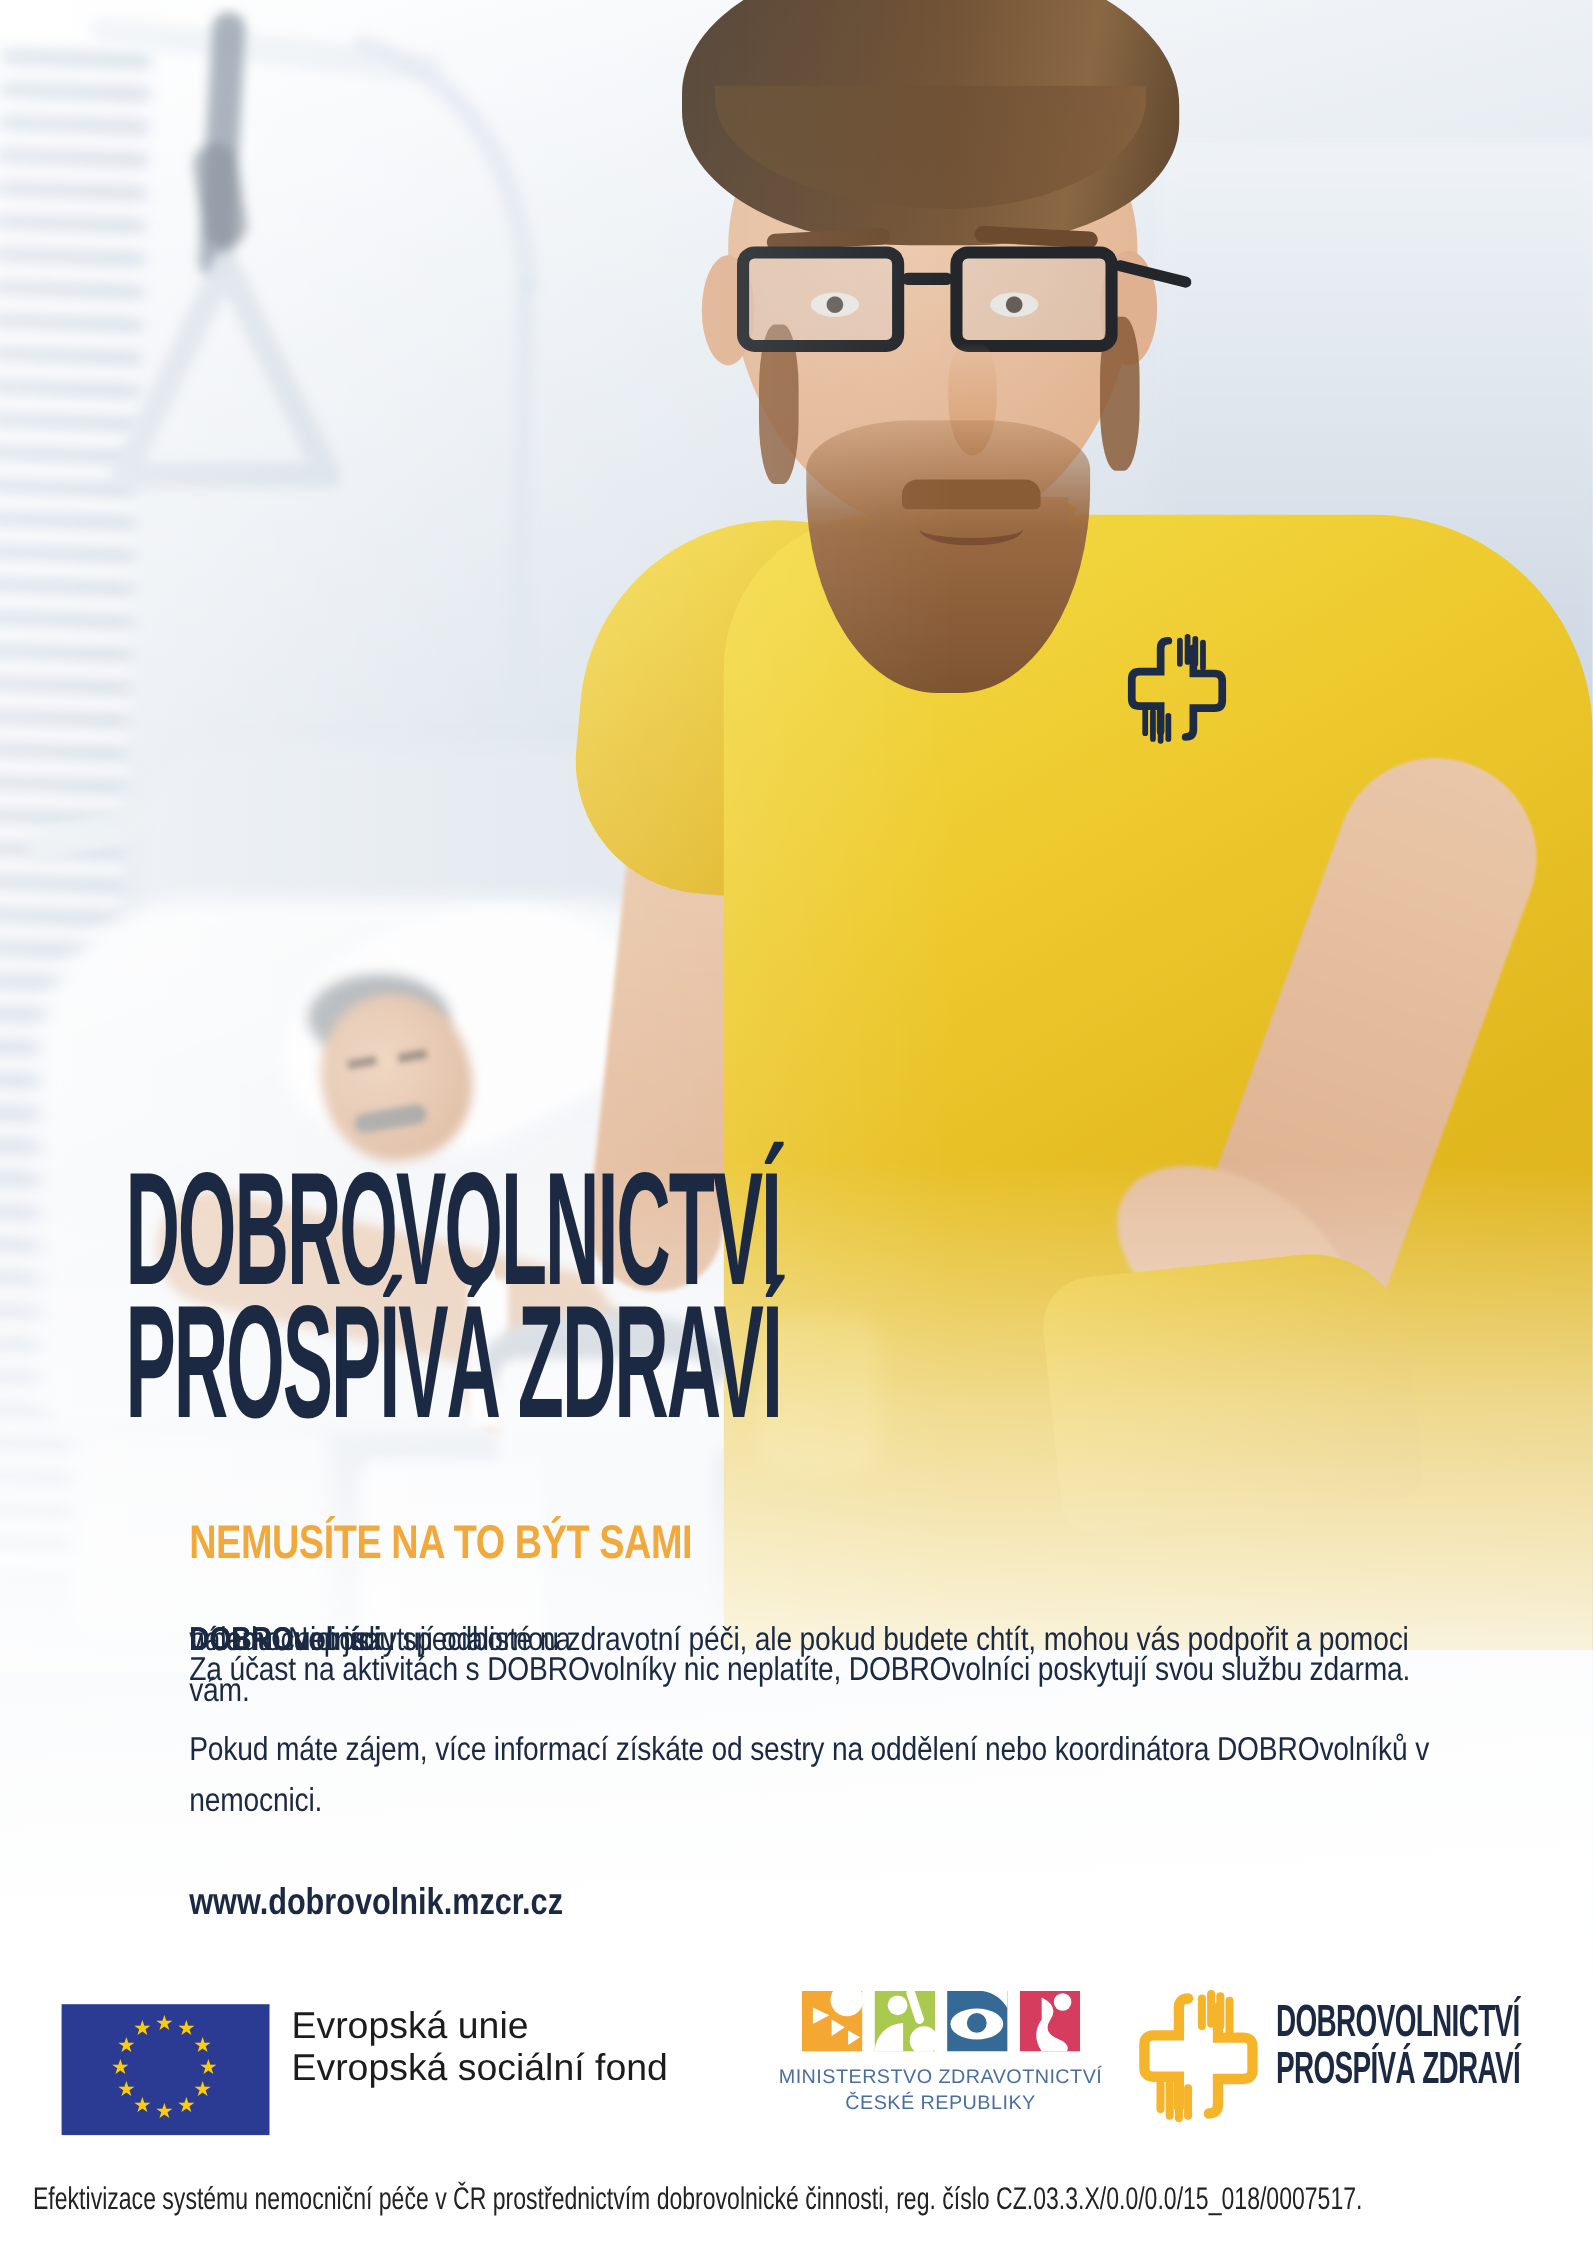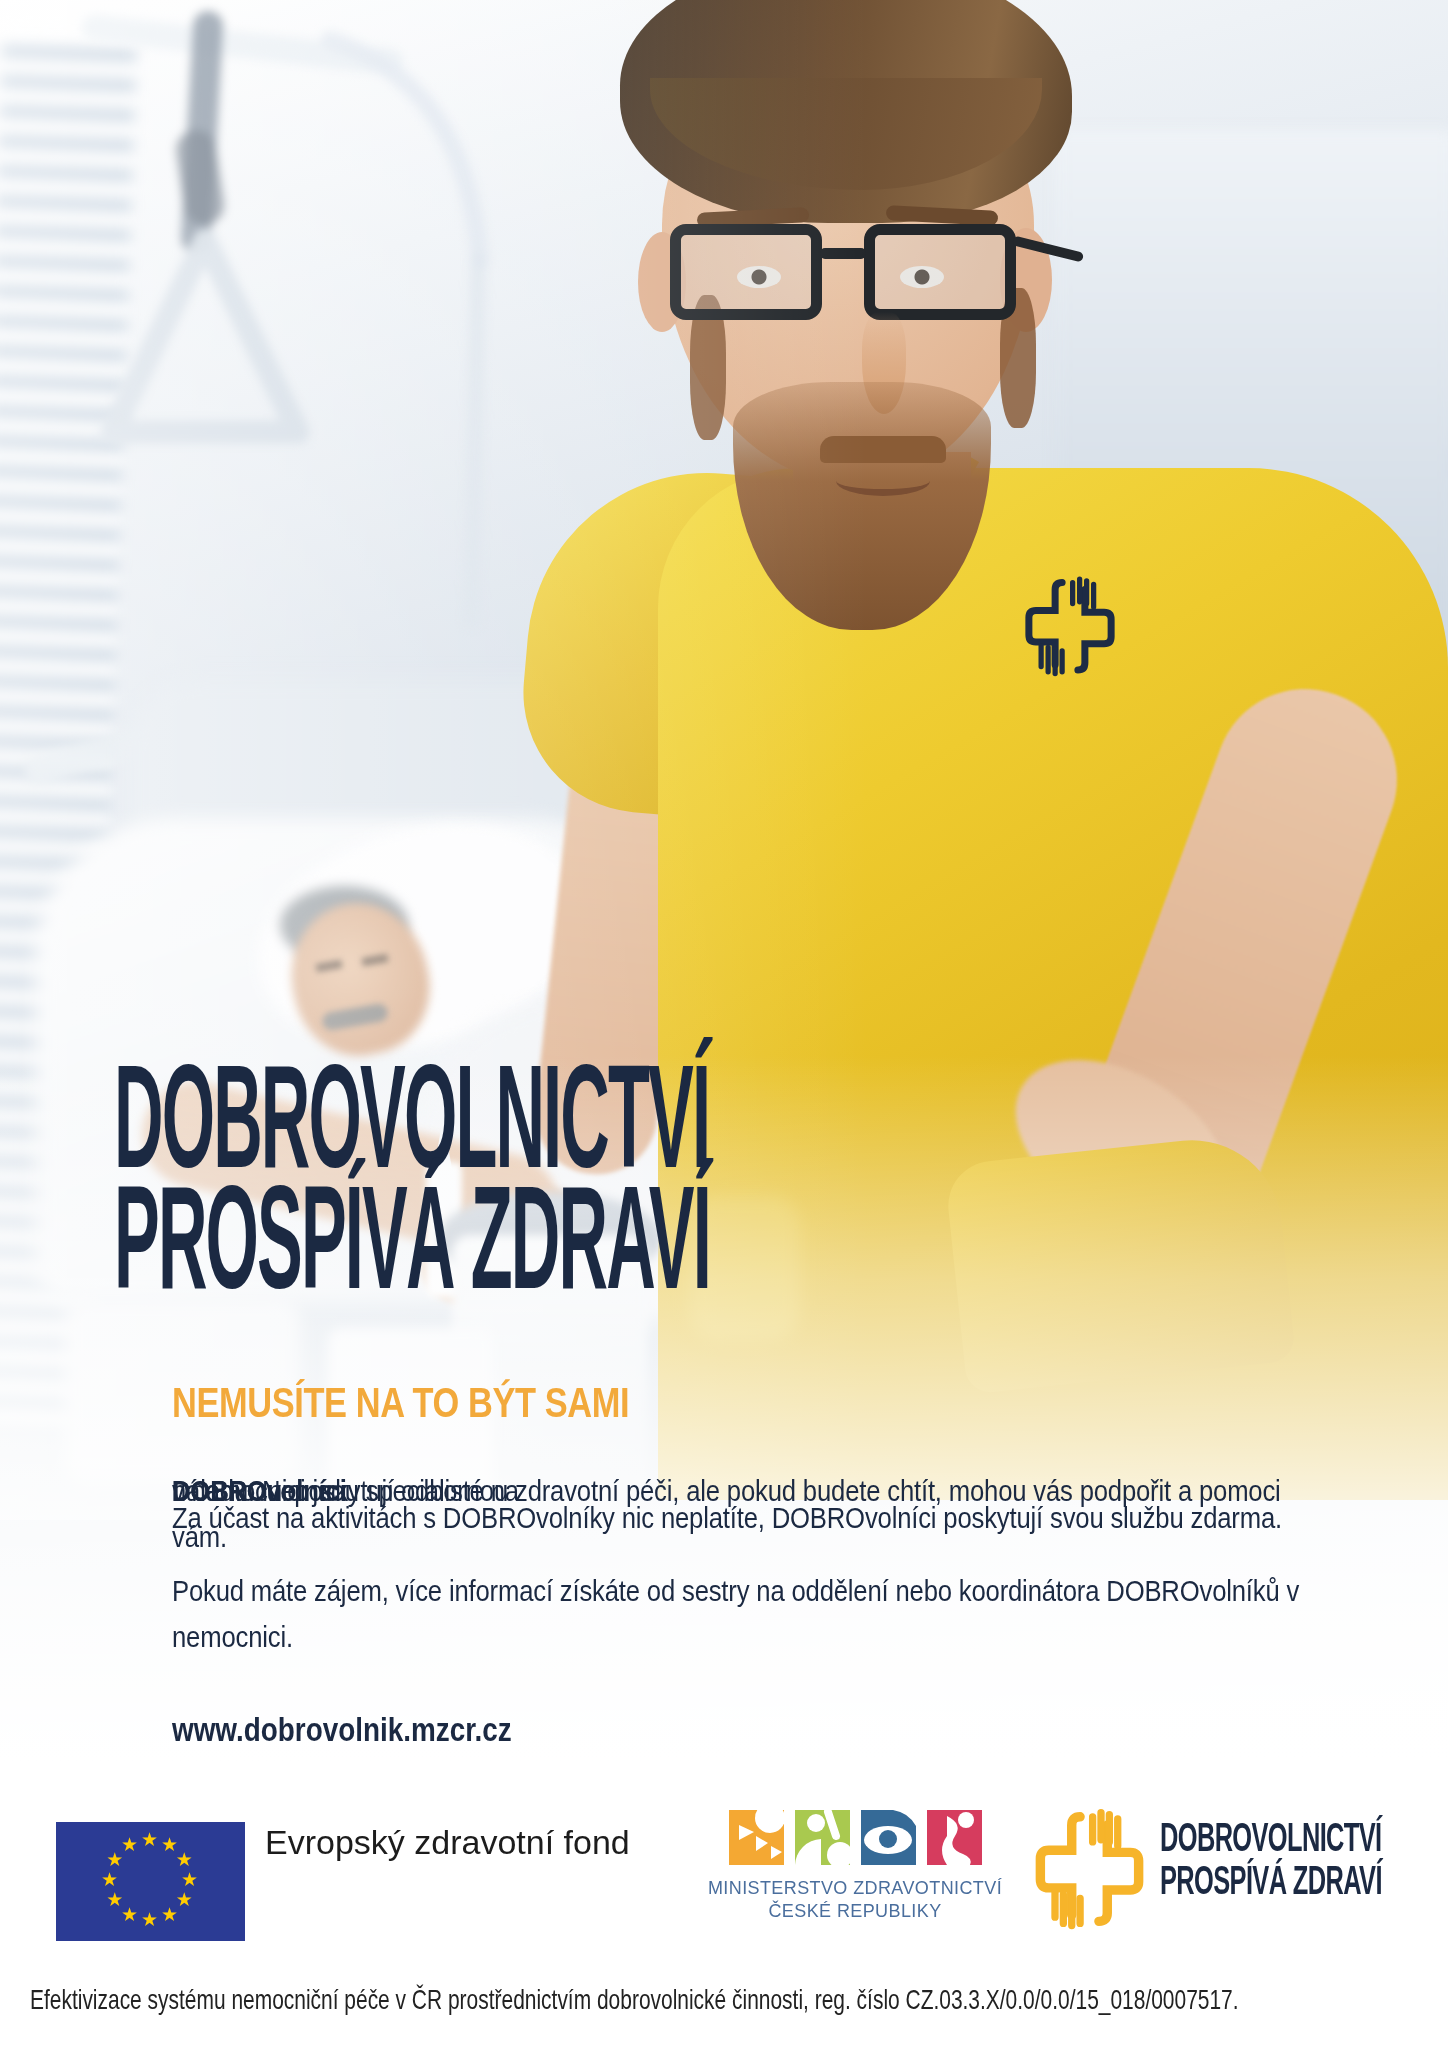--- a/index.html
+++ b/index.html
@@ -271,21 +271,22 @@
       <span class="eu-star" style="left: 105px; top: 82.641px;">★</span>
       <span class="eu-star" style="left: 85px; top: 88px;">★</span>
       <span class="eu-star" style="left: 65px; top: 82.641px;">★</span>
       <span class="eu-star" style="left: 50.359px; top: 68px;">★</span>
       <span class="eu-star" style="left: 45px; top: 48px;">★</span>
       <span class="eu-star" style="left: 50.359px; top: 28px;">★</span>
       <span class="eu-star" style="left: 65px; top: 13.359px;">★</span>
     </div>
 
   <div class="eu-text">
-    <div>Evropský zdravotní fond</div>
+    <div>Evropská unie</div>
+    <div>Evropská sociální fond</div>
   </div>
 
   <div class="ministry">
     <div class="ministry-tiles">
       <svg width="55" height="55" viewBox="0 0 55 55">
         <rect width="55" height="55" fill="#f4a833"></rect>
         <circle cx="41" cy="8" r="15" fill="#ffffff"></circle>
         <path d="M10 15 L25 22 L10 30 Z" fill="#ffffff"></path>
         <path d="M27 26 L39 33 L27 41 Z" fill="#ffffff"></path>
         <path d="M42 36 L53 42 L42 49 Z" fill="#ffffff"></path>

